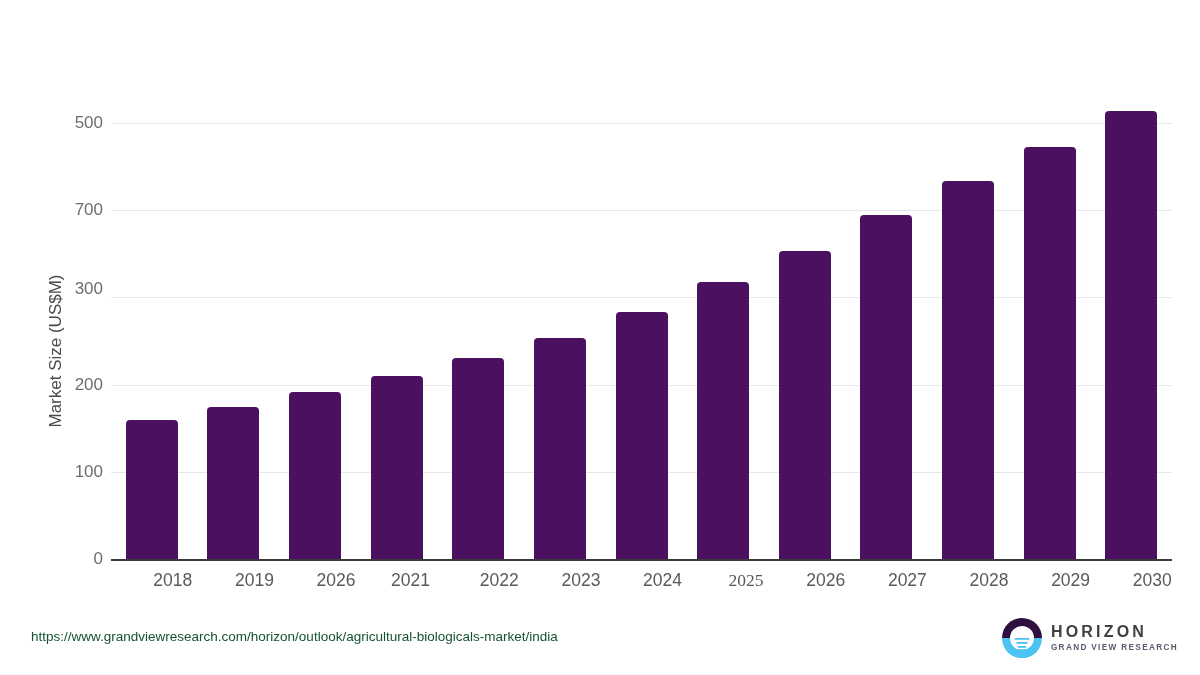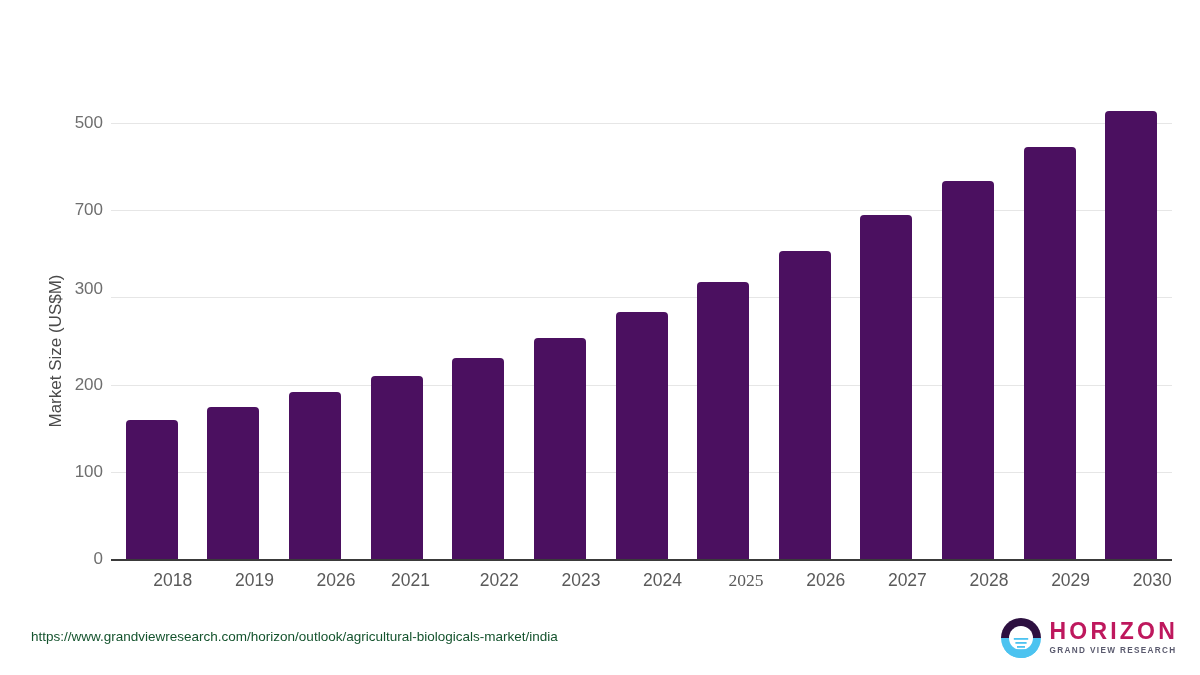--- a/index.html
+++ b/index.html
@@ -147,23 +147,23 @@
     height: 40px;
     flex: 0 0 40px;
   }
   #logo-text {
     display: flex;
     flex-direction: column;
     justify-content: center;
     line-height: 1;
   }
   #logo-wordmark {
-    font-size: 23px;
+    font-size: 16px;
     font-weight: bold;
-    color: #be185d;
+    color: #404040;
     letter-spacing: 3.2px;
   }
   #logo-tagline {
     font-size: 8.2px;
     font-weight: bold;
     color: #5a5a6e;
     letter-spacing: 1.35px;
     margin-top: 4px;
   }
 </style>

